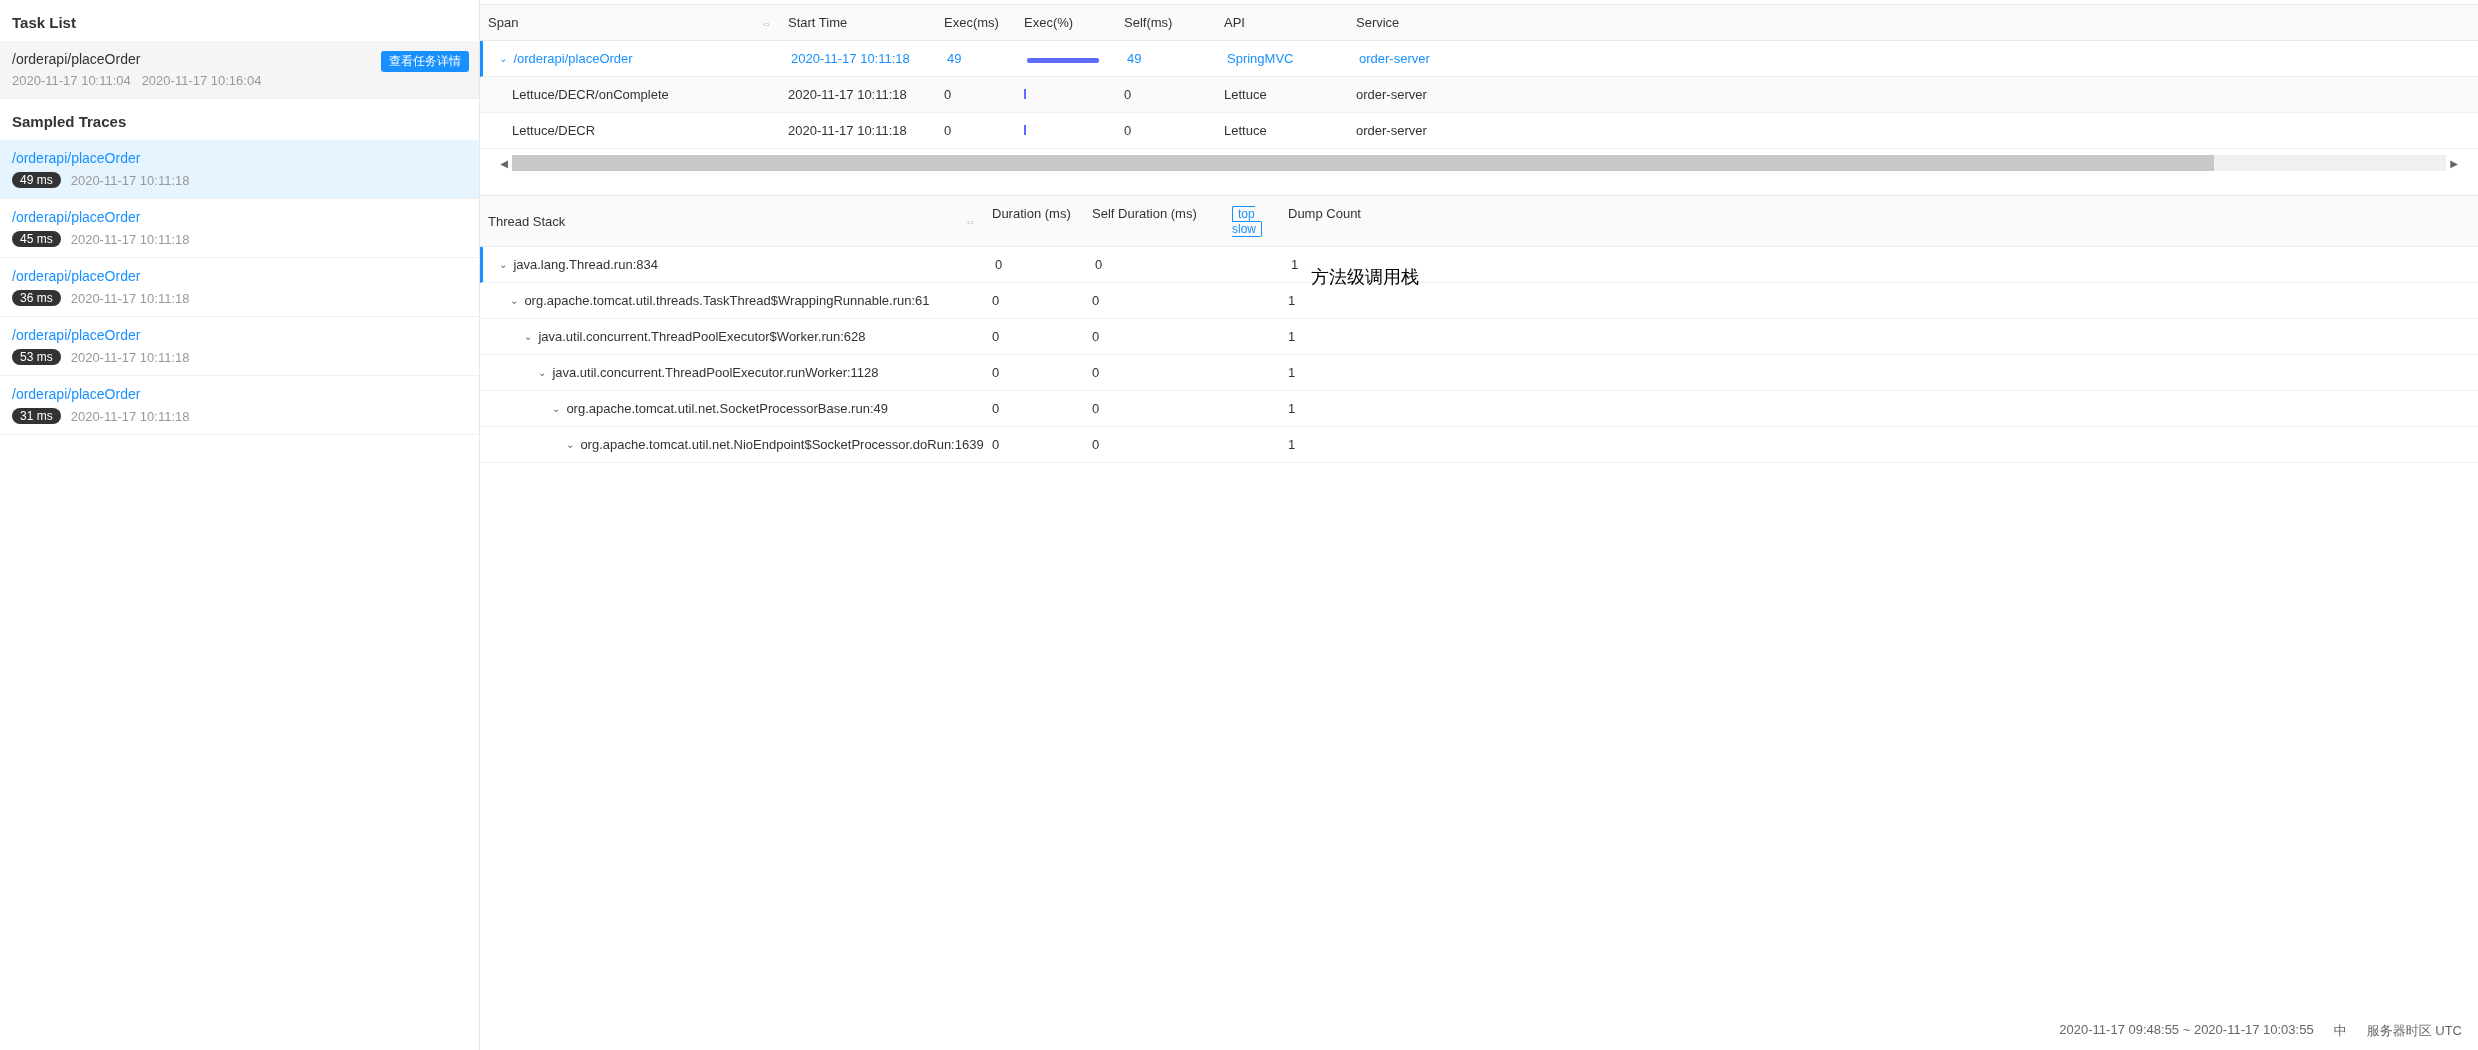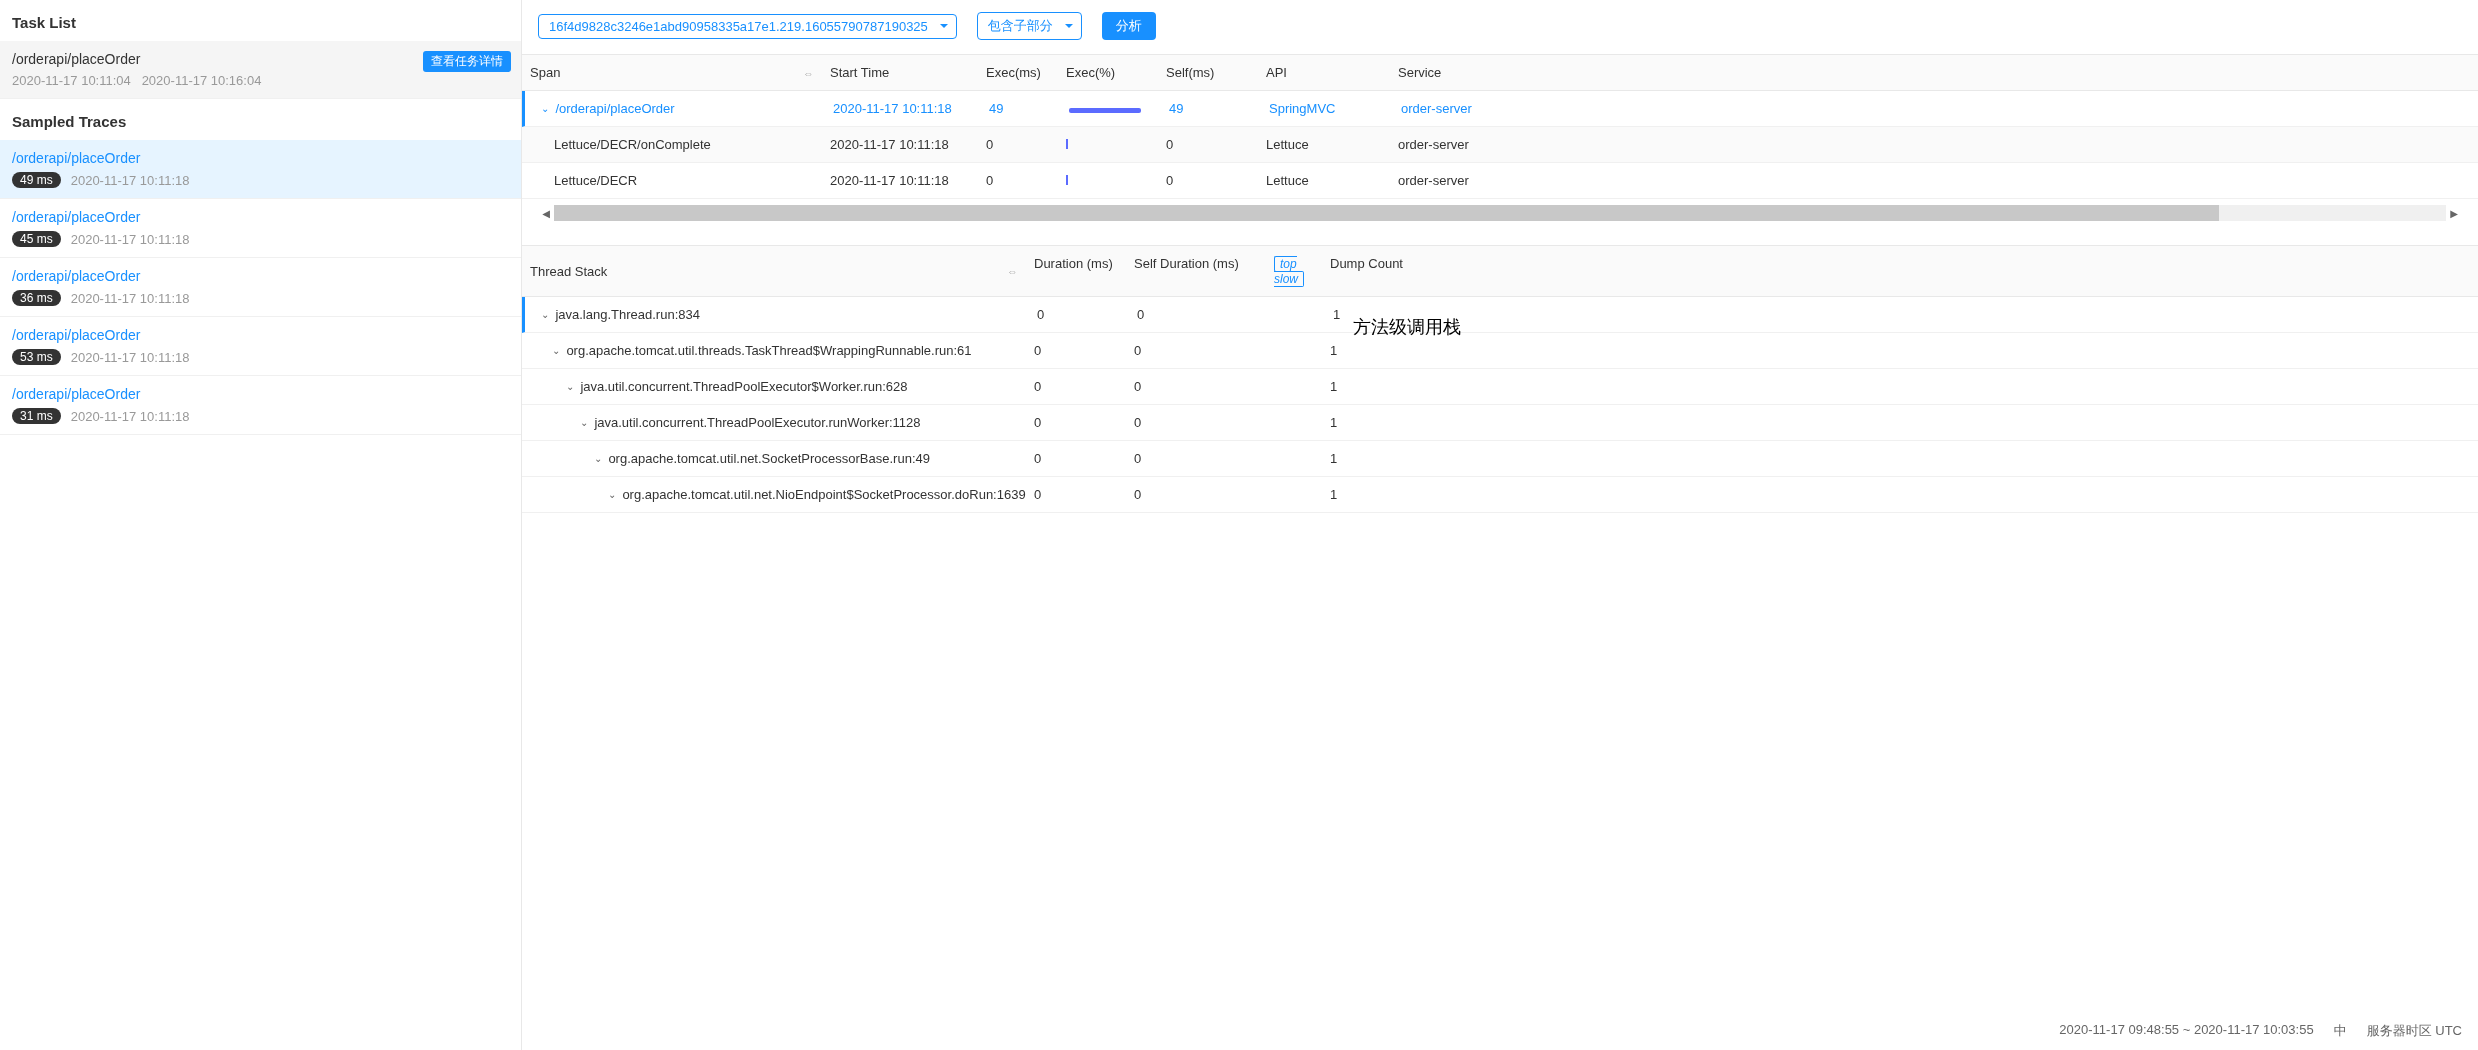--- a/index.html
+++ b/index.html
@@ -1,18 +1,18 @@
 <!DOCTYPE html>
 <html><head>
 <meta charset="utf-8">
 <style>
 * { box-sizing: border-box; margin: 0; padding: 0; }
 body { font-family: -apple-system, BlinkMacSystemFont, "Segoe UI", "PingFang SC", "Microsoft YaHei", sans-serif; font-size: 13px; color: #333; background: #fff; }
 .container { display: flex; width: 2478px; height: 1050px; }
-.left-panel { width: 522px; border-right: 1px solid #e8e8e8; display: flex; flex-direction: column; }
+.left-panel { width: 480px; border-right: 1px solid #e8e8e8; display: flex; flex-direction: column; }
 .section-title { font-weight: bold; font-size: 15px; padding: 14px 12px 10px; }
 .task-item { padding: 10px 12px; border-bottom: 1px solid #f0f0f0; background: #f5f5f5; position: relative; }
 .task-name { font-size: 14px; margin-bottom: 6px; color: #333; }
 .task-times { color: #999; font-size: 13px; }
 .task-detail-btn { position: absolute; right: 10px; top: 10px; background: #1890ff; color: #fff; padding: 2px 8px; border-radius: 3px; font-size: 12px; cursor: pointer; }
 .trace-item { padding: 10px 12px; border-bottom: 1px solid #f0f0f0; }
 .trace-item.selected { background: #e6f4ff; }
 .trace-name { color: #1890ff; font-size: 14px; margin-bottom: 6px; cursor: pointer; }
 .trace-meta { display: flex; align-items: center; gap: 10px; }
 .badge { background: #333; color: #fff; padding: 1px 8px; border-radius: 10px; font-size: 12px; }
@@ -43,21 +43,21 @@
 .hscroll { display: flex; align-items: center; margin: 6px 16px 0; }
 .hscroll-btn { width: 16px; height: 16px; display: flex; align-items: center; justify-content: center; color: #666; font-size: 10px; }
 .hscroll-track { flex: 1; height: 16px; background: #f0f0f0; position: relative; }
 .hscroll-thumb { position: absolute; left: 0; top: 0; height: 100%; width: 88%; background: #c8c8c8; }
 .stack-section { margin-top: 24px; }
 .stack-header { display: flex; background: #fafafa; border-top: 1px solid #e8e8e8; border-bottom: 1px solid #e8e8e8; font-size: 13px; }
 .stack-header > div, .stack-row > div { padding: 10px 8px; }
 .scol-stack { width: 504px; display: flex; align-items: center; text-align: center; }
 .scol-dur { width: 100px; }
 .scol-self { width: 140px; }
-.scol-top { width: 56px; font-style: italic; }
+.scol-top { width: 56px; }
 .scol-dump { width: 120px; }
 .top-slow { color: #1890ff; border: 1px solid #1890ff; padding: 0 5px; border-radius: 2px; font-size: 12px; cursor: pointer; }
 .stack-row { display: flex; border-bottom: 1px solid #f0f0f0; font-size: 13px; position: relative; }
 .stack-row.active { border-left: 3px solid #1890ff; }
 .stack-row .expand-icon { color: #666; }
 .annotation-red { position: absolute; color: #000000; font-size: 18px; font-weight: 500; left: 820px; top: 8px; }
 .footer { position: absolute; bottom: 10px; right: 16px; color: #666; font-size: 13px; display: flex; gap: 20px; }
 .link { color: #1890ff; }
 </style>
 </head>
@@ -107,25 +107,20 @@
           <div class="trace-name">/orderapi/placeOrder</div>
     <div class="trace-meta">
       <span class="badge">31 ms</span>
       <span class="trace-time">2020-11-17 10:11:18</span>
     </div>
         </div>
       </div>
   </div>
 
   <div class="right-panel">
-    <div class="toolbar">
-      <div class="select-box">16f4d9828c3246e1abd90958335a17e1.219.16055790787190325</div>
-      <div class="select-box">包含子部分</div>
-      <button class="analyze-btn">分析</button>
-    </div>
 
     <div class="span-table">
       <div class="span-header">
         <div class="col-span">
             <span>Span</span>
             <span class="resize-icon">⇔</span>
           </div>
         <div class="col-start">Start Time</div>
         <div class="col-exec">Exec(ms)</div>
         <div class="col-execpct">Exec(%)</div>

